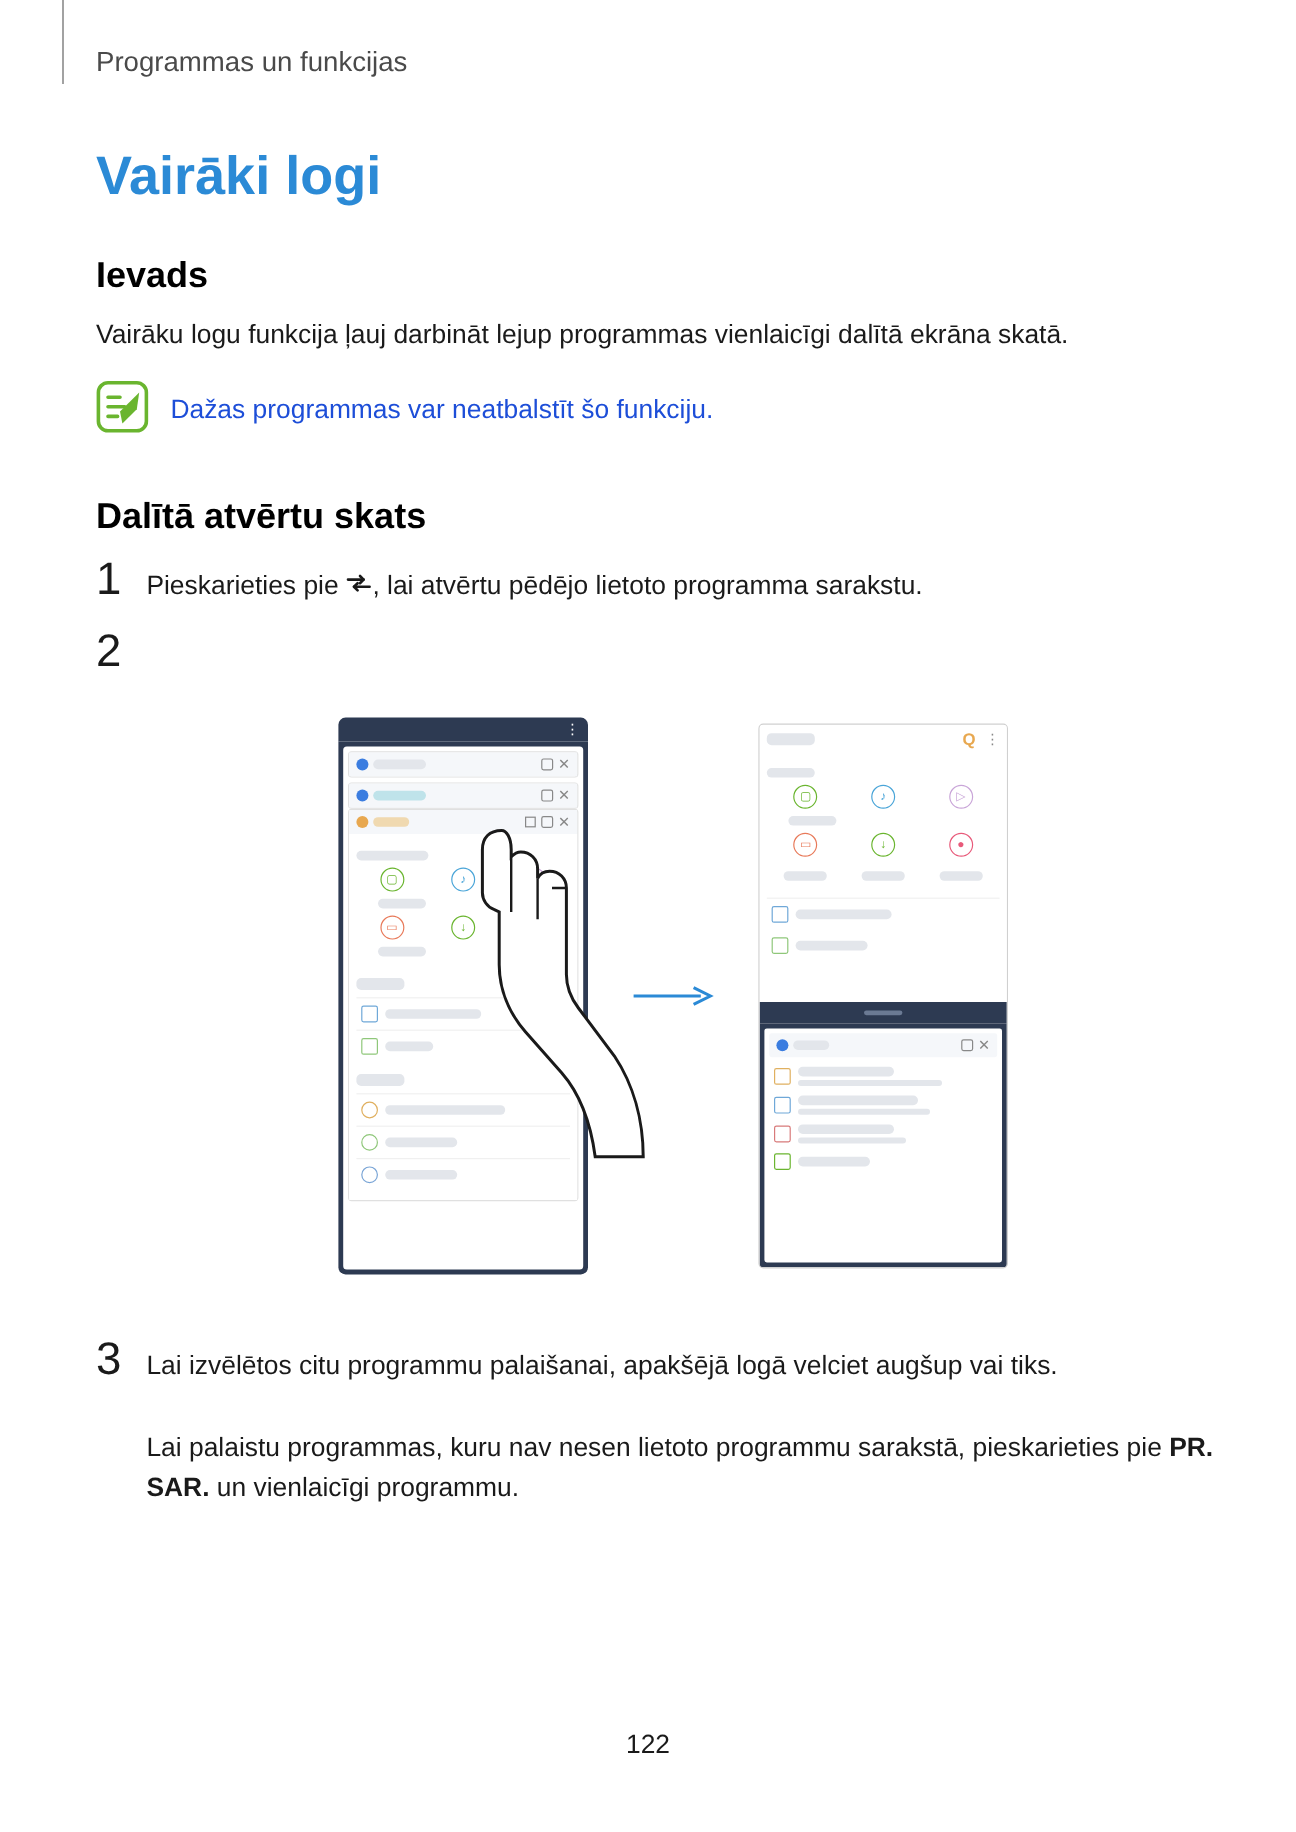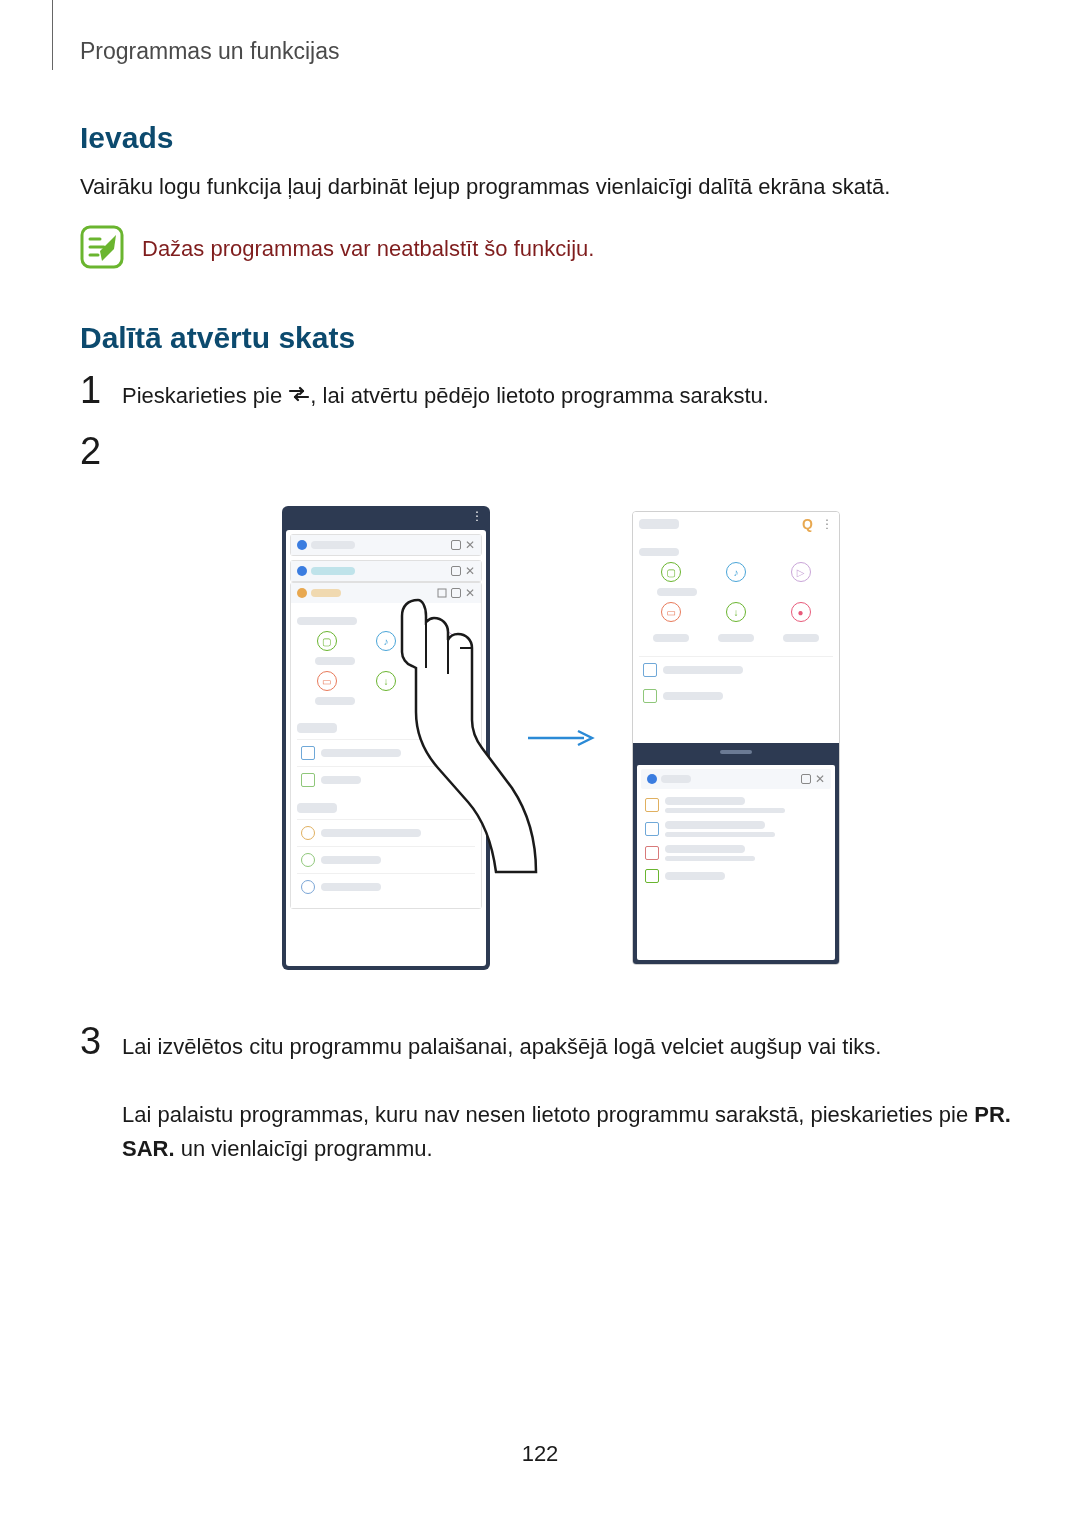--- a/index.html
+++ b/index.html
@@ -30,42 +30,42 @@
   }
   .main-title {
     font-size: 45px;
     font-weight: 700;
     color: #2b8ad6;
     margin-bottom: 40px;
   }
   .section-title {
     font-size: 30px;
     font-weight: 700;
-    color: #0c4a6e;
+    color: #000000;
     margin-bottom: 16px;
   }
   .body-text {
     font-size: 22px;
     line-height: 1.45;
     color: #1a1a1a;
     margin-bottom: 22px;
   }
   .note-row {
     display: flex;
     align-items: center;
     gap: 18px;
     margin-top: 14px;
     margin-bottom: 48px;
   }
   .note-icon {
     flex-shrink: 0;
   }
   .note-text {
     font-size: 22px;
-    color: #7f1d1d;
+    color: #1d4ed8;
   }
   .steps {
     margin-top: 14px;
   }
   .step {
     display: flex;
     align-items: baseline;
     gap: 16px;
     margin-bottom: 18px;
   }
@@ -229,20 +229,21 @@
 </style>
 </head>
 <body>
 
 <div class="page-margin-line"></div>
 
 <div class="content">
 
   <div class="breadcrumb">Programmas un funkcijas</div>
 
+  <h1 class="main-title">Vairāki logi</h1>
 
   <h2 class="section-title">Ievads</h2>
 
   <p class="body-text">Vairāku logu funkcija ļauj darbināt lejup programmas vienlaicīgi dalītā ekrāna skatā.</p>
 
   <div class="note-row">
     <span class="note-icon">
       <svg width="44" height="44" viewBox="0 0 44 44">
         <rect x="2" y="2" width="40" height="40" rx="8" fill="none" stroke="#6ab52f" stroke-width="3"></rect>
         <path d="M 10 14 L 20 14 M 10 22 L 24 22 M 10 30 L 18 30" stroke="#6ab52f" stroke-width="3" stroke-linecap="round" fill="none"></path>

